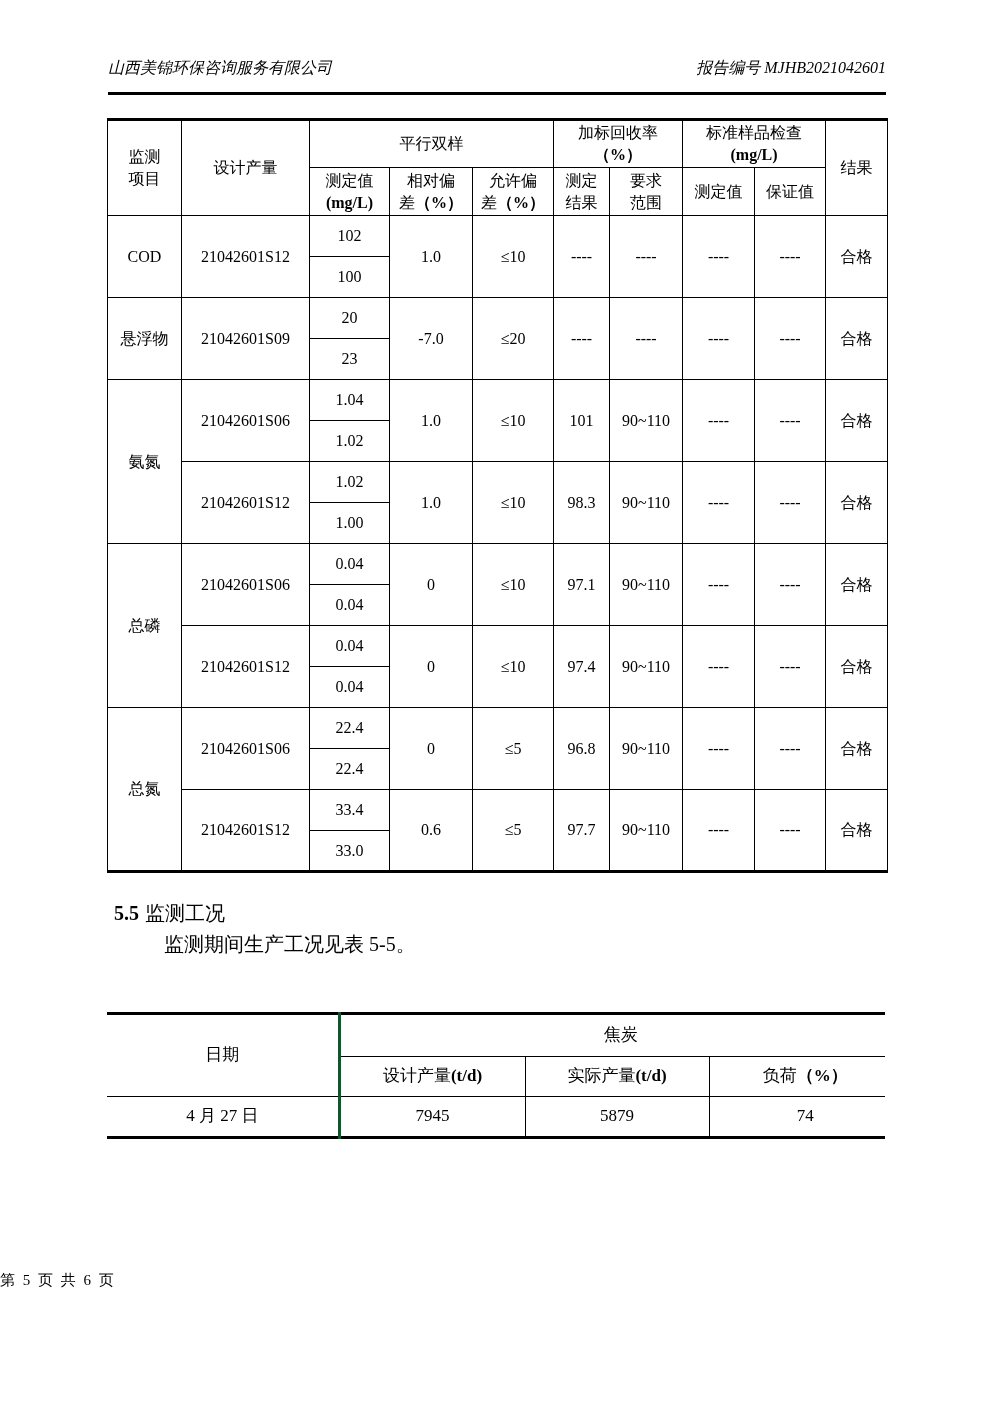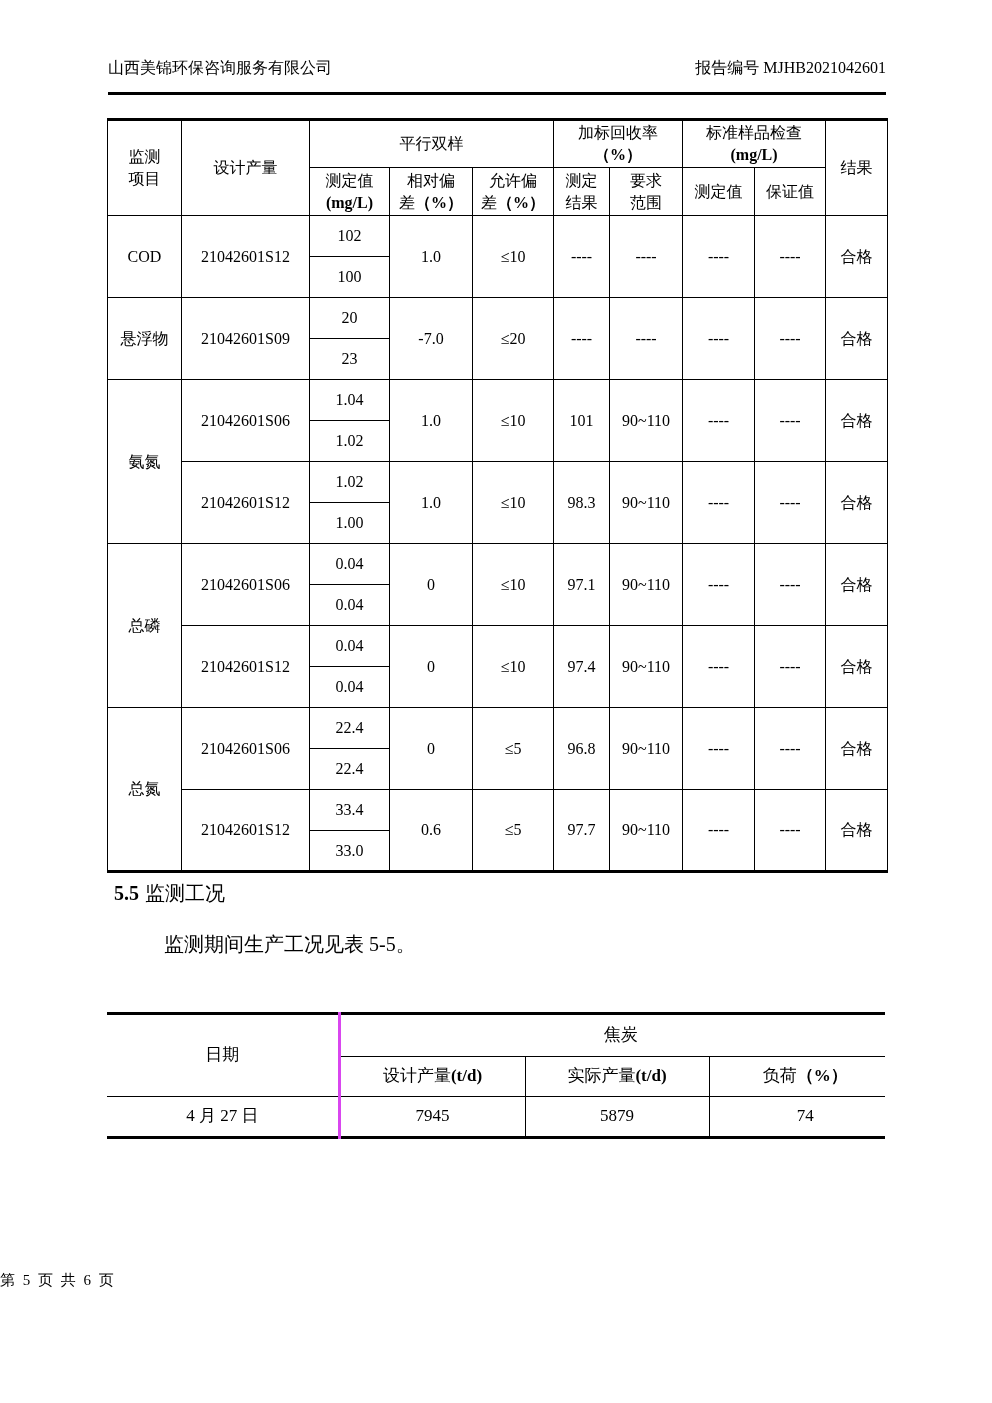--- a/index.html
+++ b/index.html
@@ -8,62 +8,63 @@
     font-family:"Liberation Serif","DejaVu Serif",serif; color:#000;
     -webkit-font-smoothing:antialiased;
   }
   .page { position:absolute; inset:0; }
 
   
   .doc-header {
     position:absolute; left:108px; top:58px; width:778px;
     display:flex; justify-content:space-between; align-items:center;
     font-size:16px;
+    font-style:italic;
   }
   .header-rule { position:absolute; left:108px; top:92px; width:778px; height:3px; background:#000; }
 
   
   .qc-table {
     position:absolute; left:107px; top:118px; width:780px;
     border-collapse:collapse; table-layout:fixed; font-size:16px;
     border-top:3px solid #000; border-bottom:3px solid #000;
     border-left:1px solid #000; border-right:1px solid #000;
   }
   .qc-table th, .qc-table td {
     border:1px solid #000; padding:0; text-align:center; vertical-align:middle;
     font-weight:normal; line-height:1.35; overflow:hidden;
   }
   .qc-table thead tr { height:48px; }
   .qc-table tbody tr { height:41px; }
   .pre { white-space:pre-line; }
   .bold, b { font-weight:bold; }
 
   
-  .section-heading { position:absolute; left:114px; top:880px; font-size:20px; }
+  .section-heading { position:absolute; left:114px; top:900px; font-size:20px; }
   .section-heading .num { font-weight:bold; margin-right:6px; }
   .paragraph { position:absolute; left:108px; top:931px; width:778px; font-size:20px; text-indent:56px; }
   .caption { position:absolute; left:108px; top:975px; width:778px; text-align:center; font-size:19px; }
   .caption .gap { display:inline-block; width:42px; }
 
   
   .prod-table {
     position:absolute; left:107px; top:1012px; width:778px;
     border-collapse:collapse; table-layout:fixed; font-size:17px;
     border-top:3px solid #000; border-bottom:3px solid #000;
   }
   .prod-table th, .prod-table td {
     border:1px solid #000; padding:0; text-align:center; vertical-align:middle;
     font-weight:normal; line-height:1.3;
   }
   .prod-table .r1 { height:43px; }
   .prod-table .r2 { height:40px; }
   .prod-table .r3 { height:41px; }
   .prod-table .no-left { border-left:none; }
   .prod-table .no-right { border-right:none;padding-left:16px; }
-  .prod-table .thick-right { border-right:3px solid #d946ef; }
+  .prod-table .thick-right { border-right:3px solid #14532d; }
 
   .footer { position:absolute; left:0; top:1271px; width:992px; font-size:15px; letter-spacing:2px; }
 </style>
 </head>
 <body>
 
 <div class="page">
 
   <div class="doc-header">
     <span>山西美锦环保咨询服务有限公司</span>

